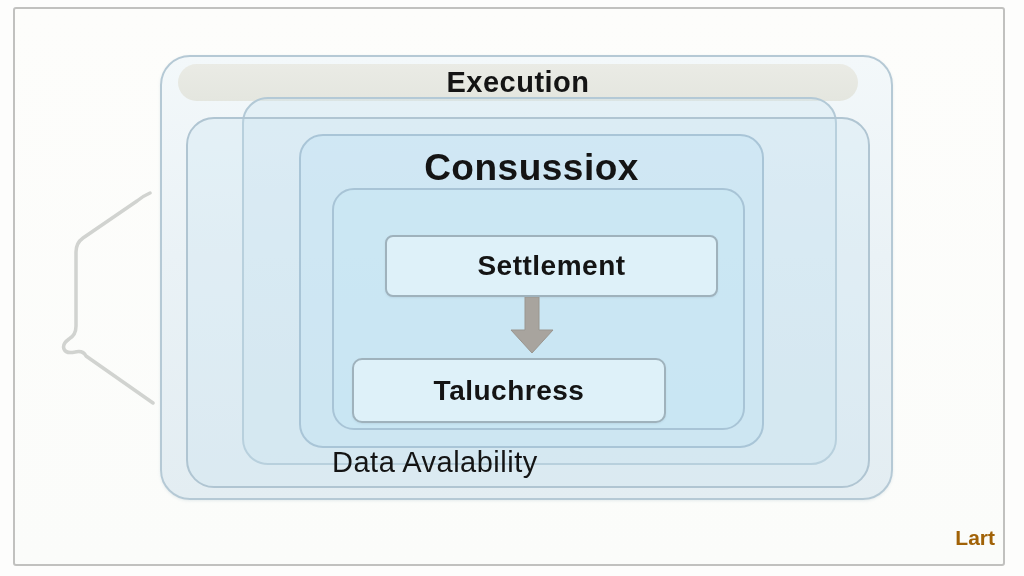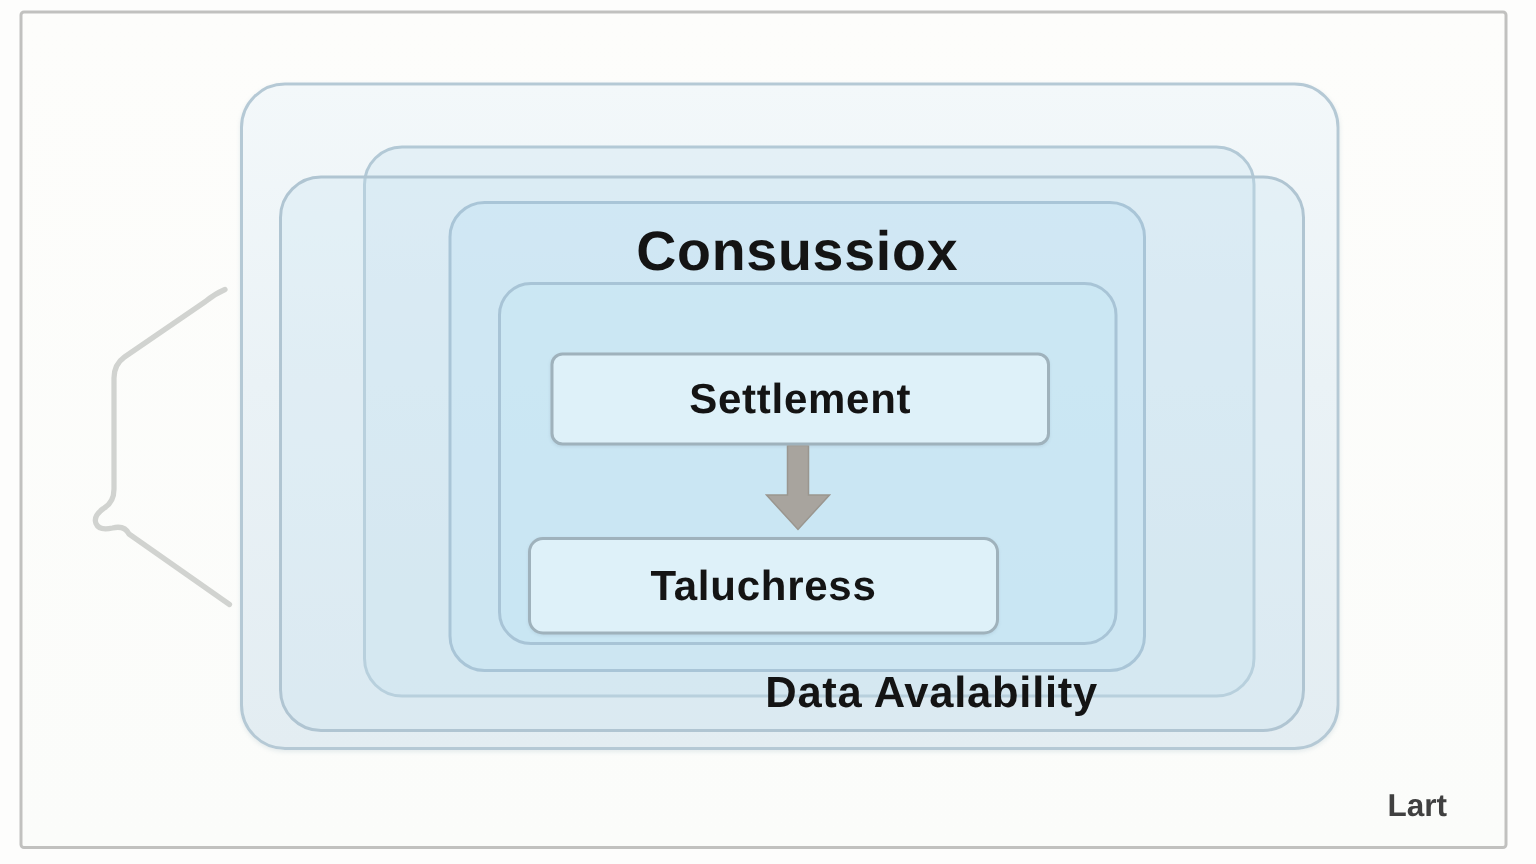--- a/index.html
+++ b/index.html
@@ -74,52 +74,55 @@
   }
 
   
   .node-box {
     border: 2px solid #9fb2bc;
     background: #def1f9;
     display: flex; align-items: center; justify-content: center;
     font-size: 28px; font-weight: 700; letter-spacing: 0.5px;
     box-shadow: 0 1px 2px rgba(120,150,170,0.18);
   }
-  .settlement-box { left: 367px; top: 235px; width: 333px; height: 62px; border-radius: 8px; justify-content: center; }
+  .settlement-box { left: 385px; top: 235px; width: 333px; height: 62px; border-radius: 8px; justify-content: center; }
   .bridges-box    { left: 352px; top: 358px; width: 314px; height: 65px; border-radius: 10px; }
 
   .data-availability-label {
     left: 332px; top: 446px; width: 400px;
-    text-align: right;
-    font-size: 29px; font-weight: 700; letter-spacing: 0.5px;
+    text-align: left;
+    font-size: 29px; font-weight: 400; letter-spacing: 0.5px;
   }
 
   .watermark {
     left: 925px; top: 526px; width: 70px;
-    text-align: left;
-    font-size: 21px; font-weight: 600; color: #404040;
+    text-align: right;
+    font-size: 21px; font-weight: 600; color: #a16207;
   }
 
   .arrow-wrap { left: 510px; top: 297px; width: 44px; height: 58px; }
   .brace-wrap { left: 55px;  top: 178px; width: 110px; height: 235px; }
 </style>
 </head>
 <body>
 
 <div class="canvas">
 
   <div class="abs frame"></div>
 
   <div class="abs brace-wrap">
     <svg width="110" height="235" viewBox="0 0 110 235">
       <path d="M 95 15 Q 88 18 82 23 L 28 60 Q 21 65 21 74 L 21 148 Q 21 157 14 161 Q 7 166 9 171 Q 11 176 20 174 Q 28 172 31 178 L 98 225" fill="none" stroke="#c9cbc8" stroke-width="3.5" stroke-linecap="round" stroke-linejoin="round" opacity="0.85"></path>
     </svg>
   </div>
 
   <div class="abs outer-layer"></div>
+  <div class="abs execution-pill">
+    <span>Execution</span>
+  </div>
 
   <div class="abs ghost-a"></div>
   <div class="abs ghost-b"></div>
 
   <div class="abs consensus-layer"></div>
   <div class="abs consensus-label">Consussiox</div>
 
   <div class="abs inner-layer"></div>
 
   <div class="abs node-box settlement-box">

